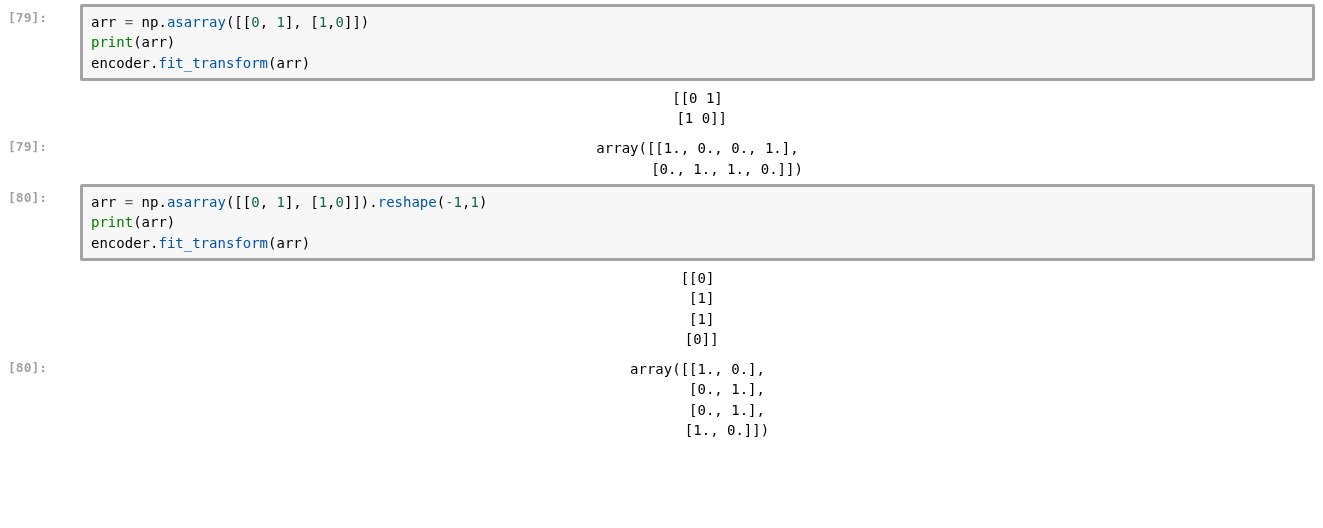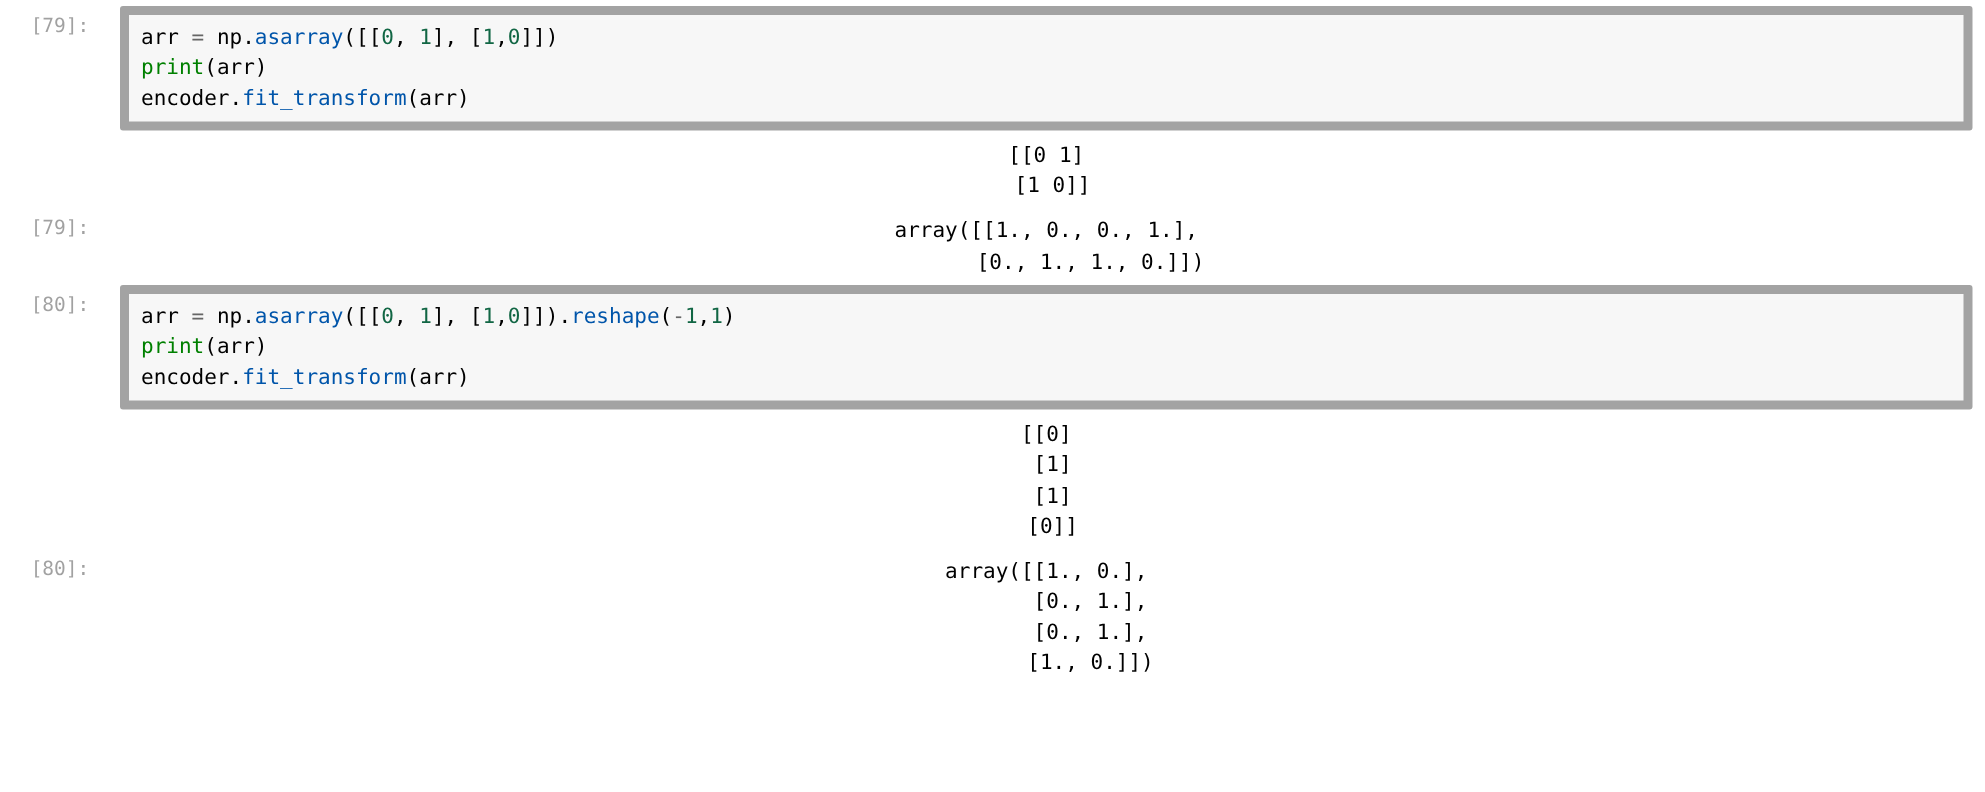--- a/index.html
+++ b/index.html
@@ -14,36 +14,37 @@
     box-sizing: border-box;
   }
   .cell {
     display: flex;
     align-items: flex-start;
     margin: 0 0 2px 0;
   }
   .prompt {
     width: 64px;
     flex: 0 0 64px;
-    text-align: center;
+    text-align: left;
     color: #303030;
     opacity: 0.45;
     padding: 5px 8px 0 0;
     font-family: "DejaVu Sans Mono", "Menlo", monospace;
     font-size: 13px;
     user-select: none;
+    font-weight: bold;
   }
   .prompt.empty { opacity: 0; }
   .area {
     flex: 1;
     min-width: 0;
   }
   .input-area {
     background: #f7f7f7;
-    border: 6px solid #a3a3a3;
+    border: 3px solid #a3a3a3;
     border-radius: 2px;
     padding: 5px 8px;
   }
   .output-area {
     background: #fff;
     padding: 5px 8px 3px 8px;
     text-align: center;
   }
   pre {
     margin: 0;

